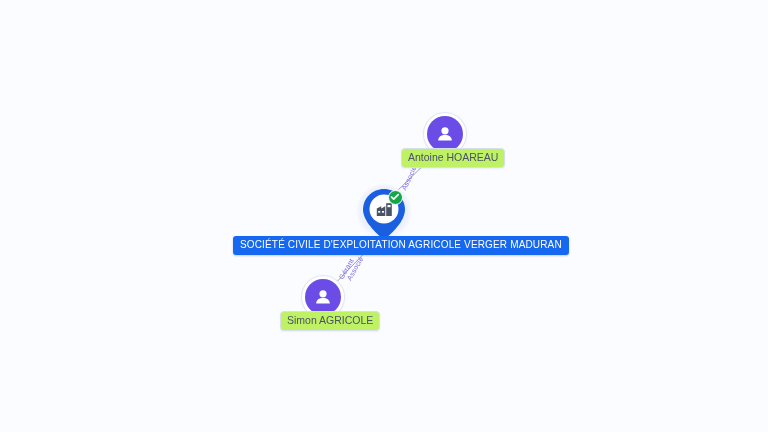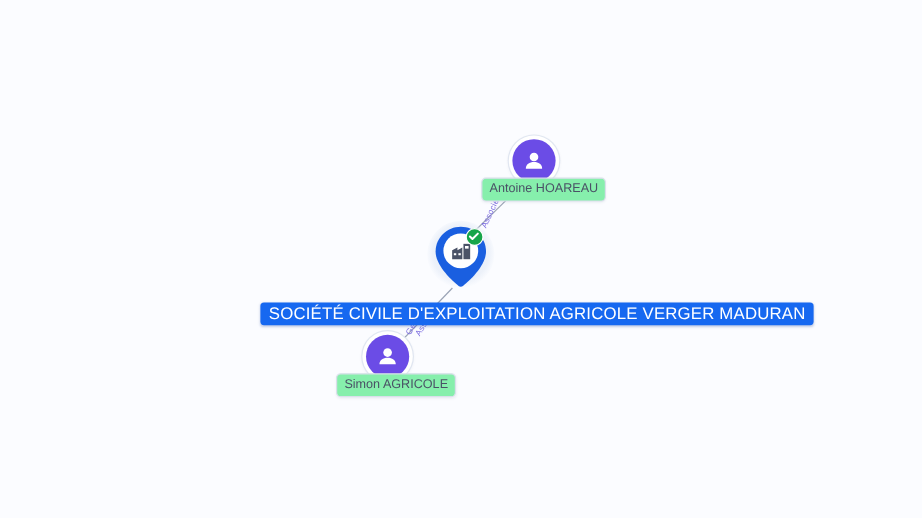--- a/index.html
+++ b/index.html
@@ -102,47 +102,46 @@
     background: #6b4ce6;
     display: flex;
     align-items: center;
     justify-content: center;
   }
   .person-circle svg { display: block; }
 
   
   .person-label {
     position: absolute;
-    background: #86efac;
+    background: #bef264;
     border: 1px solid #d9dfea;
     border-radius: 4px;
     color: #4a5266;
     font-size: 10.5px;
     line-height: 13px;
     padding: 2px 6px 3px 6px;
     white-space: nowrap;
     box-shadow: 0 1px 2px rgba(60,70,110,0.07);
   }
   .person-label.antoine { left: 401px; top: 148px; }
   .person-label.simon   { left: 280px; top: 311px; }
 
   .company-label {
     position: absolute;
-    left: 217px;
+    left: 233px;
     top: 236px;
     background: #1668f0;
     color: #ffffff;
-    font-size: 14px;
+    font-size: 10px;
     line-height: 14px;
     letter-spacing: 0.15px;
     padding: 2px 7px 3px 7px;
     border-radius: 3px;
     white-space: nowrap;
     box-shadow: 0 1px 2px rgba(20,60,150,0.25);
-    margin-top: 16px;
   }
 
   
   .edge-label {
     position: absolute;
     color: #7b6be0;
     font-size: 7px;
     line-height: 8px;
     white-space: nowrap;
     letter-spacing: 0.2px;

